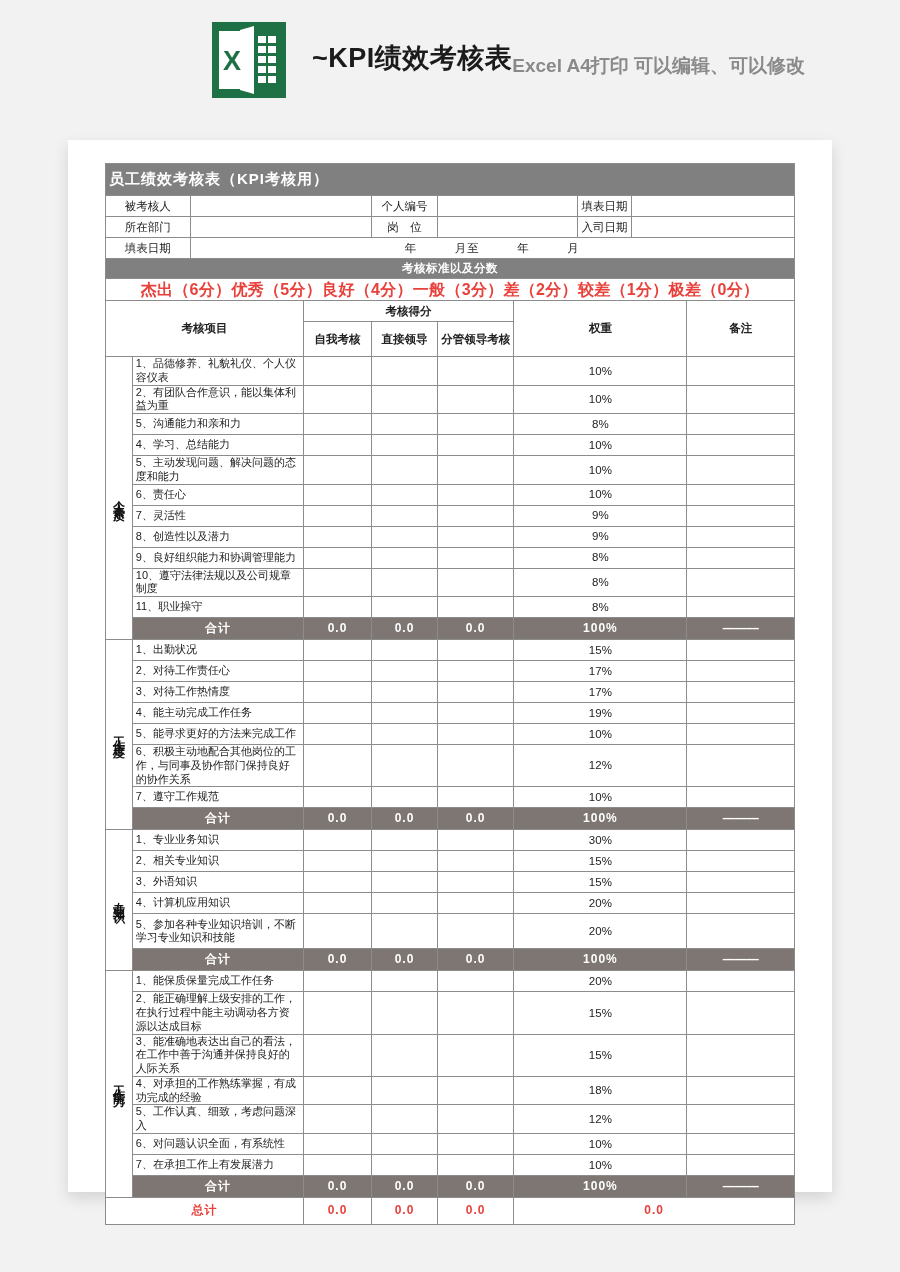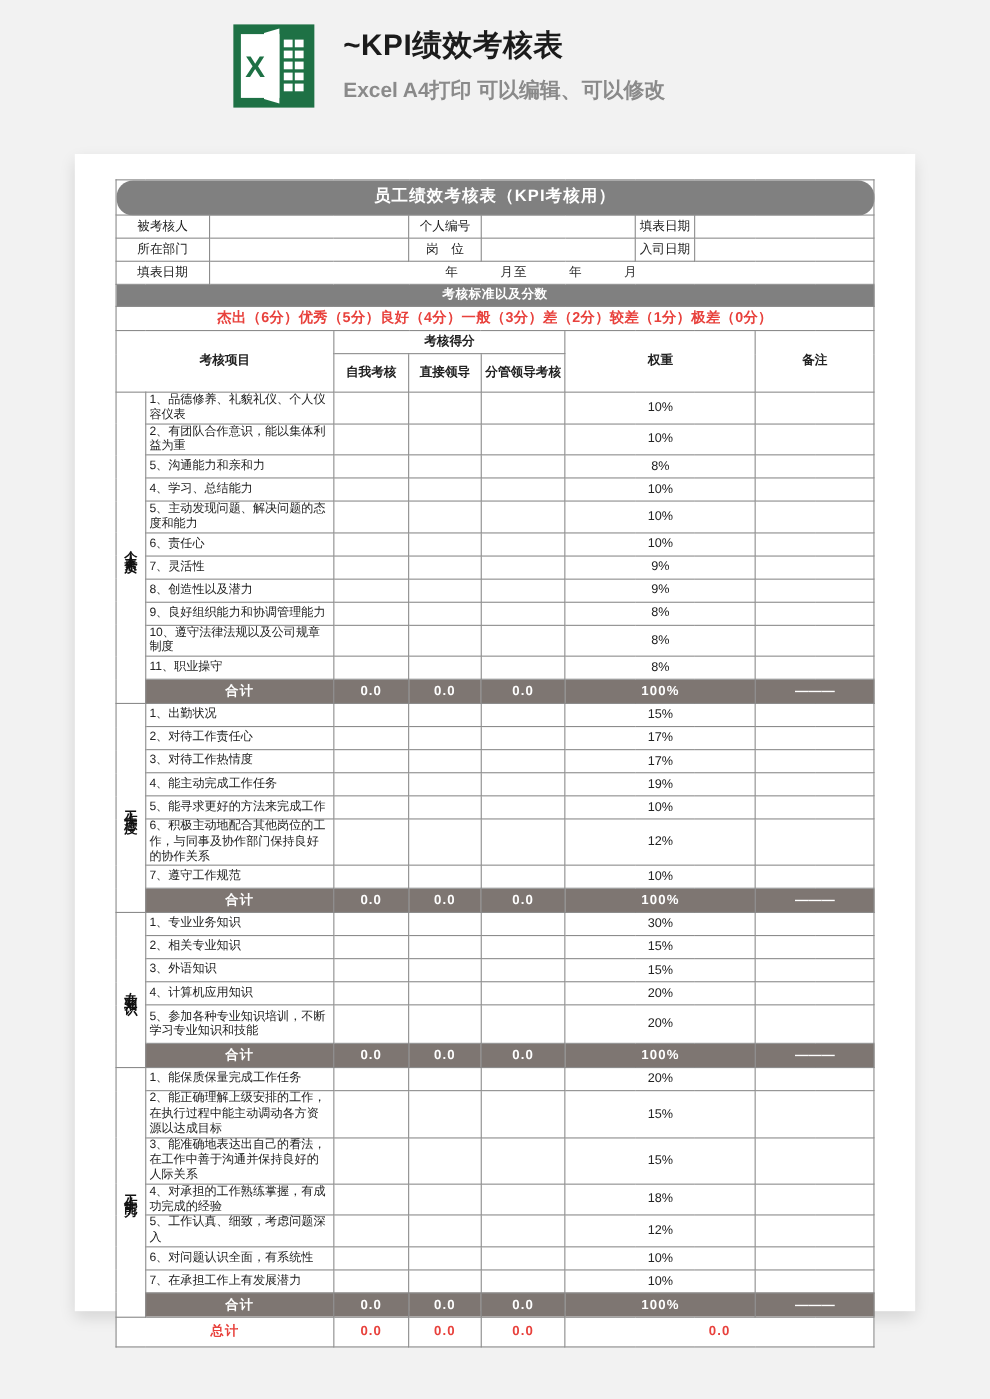--- a/index.html
+++ b/index.html
@@ -15,21 +15,21 @@
   .banner{
     display:flex;align-items:center;
     padding:22px 0 14px 212px;
     background:#f2f2f2;
   }
   .xls-icon{
     width:74px;height:76px;flex:0 0 auto;margin-right:26px;
     position:relative;
   }
   .xls-icon svg{display:block;width:74px;height:76px;}
-  .banner-text{display:flex;flex-direction:column;justify-content:flex-start;}
+  .banner-text{display:flex;flex-direction:row;justify-content:flex-start;}
   .banner-title{
     font-size:27px;font-weight:bold;color:#1b1b1b;letter-spacing:.5px;
     line-height:1.25;
   }
   .banner-sub{
     font-size:19px;font-weight:bold;color:#8a8a8a;margin-top:12px;line-height:1.25;
   }
 
   
   .card{
@@ -44,35 +44,35 @@
     font-size:11.5px;color:#2a2a2a;
   }
   .sheet td{
     border:1px solid #8c8c8c;
     padding:0 3px;height:20px;
     vertical-align:middle;
     line-height:1.25;
     background:#fff;
   }
   .title-row td{
-    background:#808080;color:#fff;text-align:center;
-    font-size:15px;font-weight:bold;height:31px;letter-spacing:1px;border-radius:15px;
+    background:#808080;color:#fff;
+    font-size:15px;font-weight:bold;height:31px;letter-spacing:1px;
   }
   .lbl{
     text-align:center;font-size:11.5px;color:#222;white-space:nowrap;
     height:24px;
   }
   .blankcell{background:#fff;}
   .period-val{text-align:center;letter-spacing:1px;font-size:11.5px;}
   .subtitle-row td{
     background:#808080;color:#fff;text-align:center;font-weight:bold;
     font-size:11.5px;height:19px;letter-spacing:.5px;
   }
   .std-row td{
-    color:#e8413c;text-align:center;font-weight:bold;font-size:13px;
+    color:#e8413c;text-align:center;font-weight:bold;font-size:16px;
     height:21px;letter-spacing:.3px;
   }
   .hdr td{
     text-align:center;font-weight:bold;font-size:11.5px;color:#222;
   }
   .hdr-score{height:18px;}
   .hdr-cols td{height:34px;}
   .item-td{
     text-align:left;font-size:11px;padding-left:6px;padding-right:4px;
     height:22px;color:#222;

